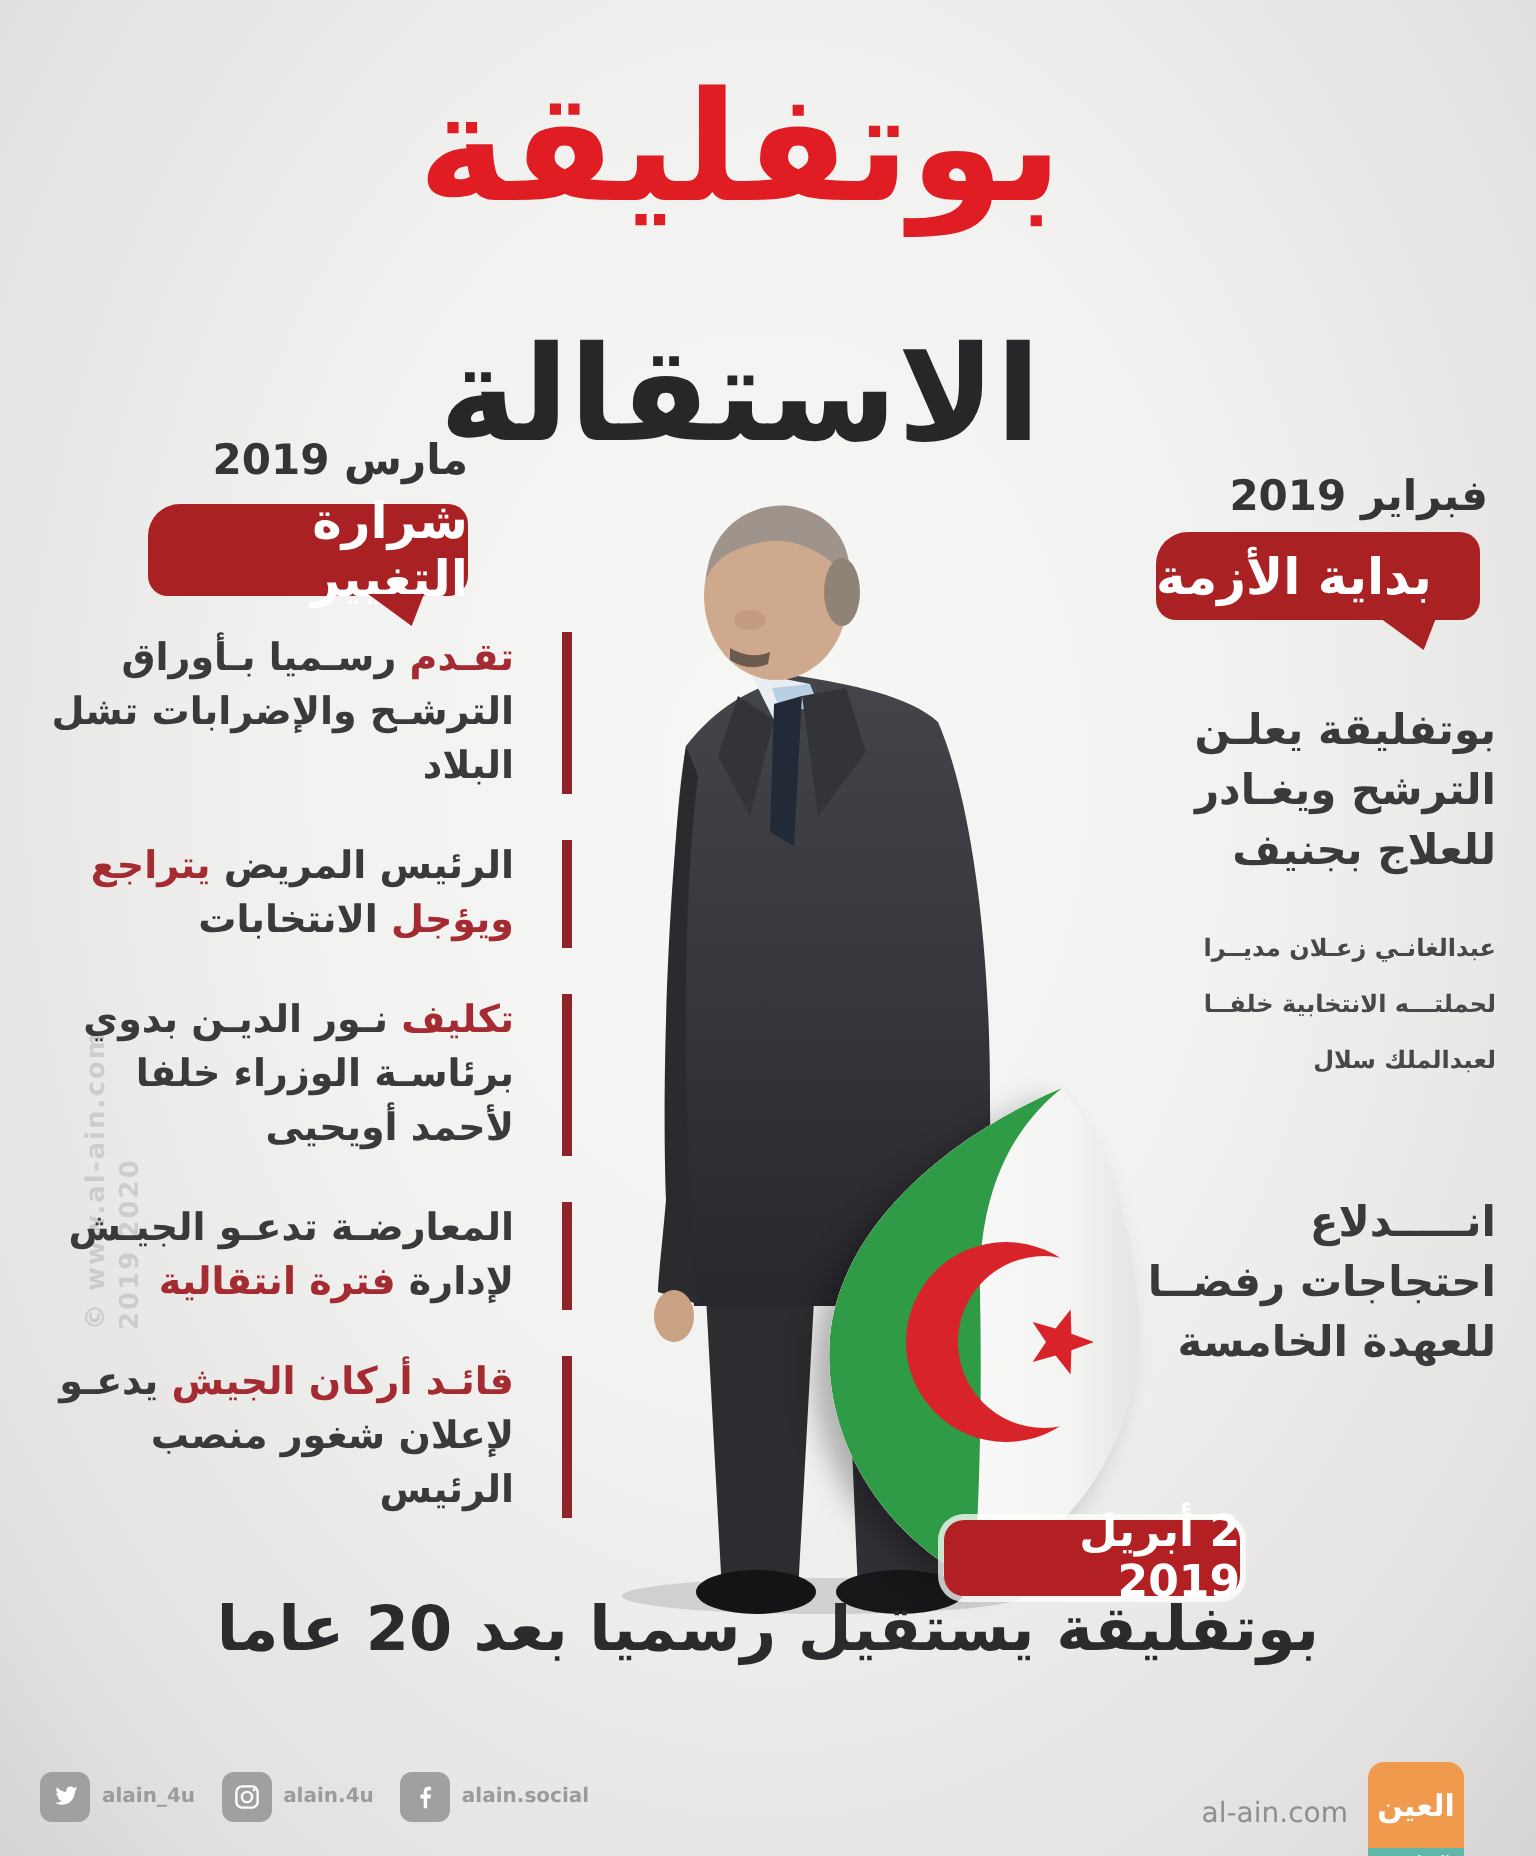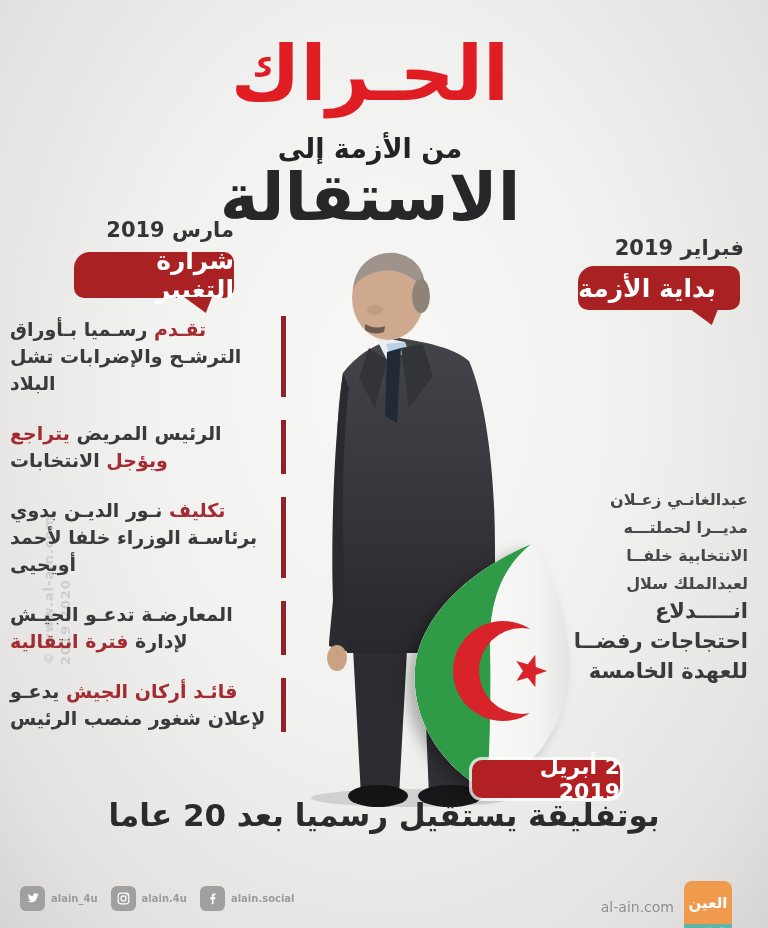--- a/index.html
+++ b/index.html
@@ -20,28 +20,28 @@
   .date-right{left:570px;top:236px;width:174px;}
   
   .bubble{background:#a92123;color:#fff;font-weight:800;font-size:25px;direction:rtl;
     border-radius:16px 10px 10px 10px;display:flex;align-items:center;justify-content:flex-end;}
   .bubble:after{content:"";position:absolute;right:22px;bottom:-15px;width:28px;height:16px;
     background:#a92123;clip-path:polygon(0 0,100% 0,78% 100%);}
   .bubble-left{left:74px;top:252px;width:160px;height:46px;}
   .bubble-right{left:578px;top:266px;width:162px;height:44px;}
   
   .l-col{left:10px;top:316px;width:276px;direction:rtl;}
-  .l-item{position:relative;margin-bottom:23px;padding-right:12px;border-right:5px solid #8e2429;
-    font-size:19px;font-weight:700;line-height:27px;color:#3a3a3c;text-align:left;}
+  .l-item{position:relative;margin-bottom:23px;padding-right:24px;border-right:5px solid #8e2429;
+    font-size:19px;font-weight:700;line-height:27px;color:#3a3a3c;text-align:right;}
   .l-item .red{color:#a32b31;}
   
   .r-col{left:556px;top:0;width:192px;height:928px;direction:rtl;}
   .r-item{position:absolute;right:0;width:192px;text-align:right;color:#3a3a3c;}
   .r1{top:350px;font-size:21px;line-height:30px;font-weight:800;}
-  .r2{top:486px;font-size:16px;line-height:28px;font-weight:700;color:#48484a;}
+  .r2{top:460px;font-size:12px;line-height:28px;font-weight:700;color:#48484a;}
   .r3{top:596px;font-size:21px;line-height:30px;font-weight:800;}
   
   .april{left:472px;top:760px;width:148px;height:38px;background:#b32024;border-radius:10px;
     box-shadow:0 0 0 3px rgba(255,255,255,.75);color:#fff;font-weight:800;font-size:22px;
     display:flex;align-items:center;justify-content:center;direction:rtl;z-index:6;}
   .headline{left:0;top:797px;width:768px;text-align:center;font-size:31px;font-weight:800;
     color:#2b2b2d;direction:rtl;z-index:5;}
   
   .figure{left:283px;top:248px;width:260px;height:560px;z-index:2;}
   .leaf{left:403px;top:536px;width:180px;height:262px;z-index:3;
@@ -61,22 +61,21 @@
   .logo-main{flex:1;background:#ef9a4d;color:#fff;font-weight:900;font-size:15px;
     display:flex;align-items:center;justify-content:center;}
   .logo-sub{height:13px;background:#5fb7ac;color:#fff;font-size:7px;font-weight:700;
     display:flex;align-items:center;justify-content:center;}
 </style>
 </head>
 <body>
 
 <div class="stage">
 
-  <div class="abs t-red">الحـراك</div>
-  <div class="abs t-sub">من الأزمة إلى</div>
+  <div class="abs t-red">بوتفليقة</div>
   <div class="abs t-main">الاستقالة</div>
 
   <svg class="abs figure" viewBox="0 0 260 560">
     <defs>
       <linearGradient id="suitG" x1="0" y1="0" x2="0" y2="1">
         <stop offset="0" stop-color="#44444b"></stop>
           <stop offset="1" stop-color="#232328"></stop>
       </linearGradient>
     </defs>
     <ellipse cx="128" cy="550" rx="100" ry="9" fill="rgba(0,0,0,0.12)"></ellipse>
@@ -129,20 +128,21 @@
       <circle cx="100" cy="135" r="50" fill="#d8232a" mask="url(#cresM)"></circle>
       <polygon fill="#d8232a" points="144,135 132.7,139.1 132.3,151.2 124.8,141.7 113.3,145 120,135 113.3,125 124.8,128.3 132.3,118.8 132.7,130.9"></polygon>
     </g>
   </svg>
 
   <div class="abs date date-right">فبراير 2019</div>
   <div class="abs bubble bubble-right">
     <span>بداية الأزمة</span>
   </div>
   <div class="abs r-col">
+    <div class="r-item r1">بوتفليقة يعلـن الترشح ويغـادر للعلاج بجنيف</div>
     <div class="r-item r2">عبدالغانـي زعـلان مديــرا لحملتـــه الانتخابية خلفــا لعبدالملك سلال</div>
     <div class="r-item r3">انـــــدلاع احتجاجات رفضــا للعهدة الخامسة</div>
   </div>
 
   <div class="abs date date-left">مارس 2019</div>
   <div class="abs bubble bubble-left">
     <span>شرارة التغيير</span>
   </div>
   <div class="abs l-col">
     <div class="l-item"><span class="red">تقـدم </span><span>رسـميا بـأوراق الترشـح والإضرابات تشل البلاد</span></div>

